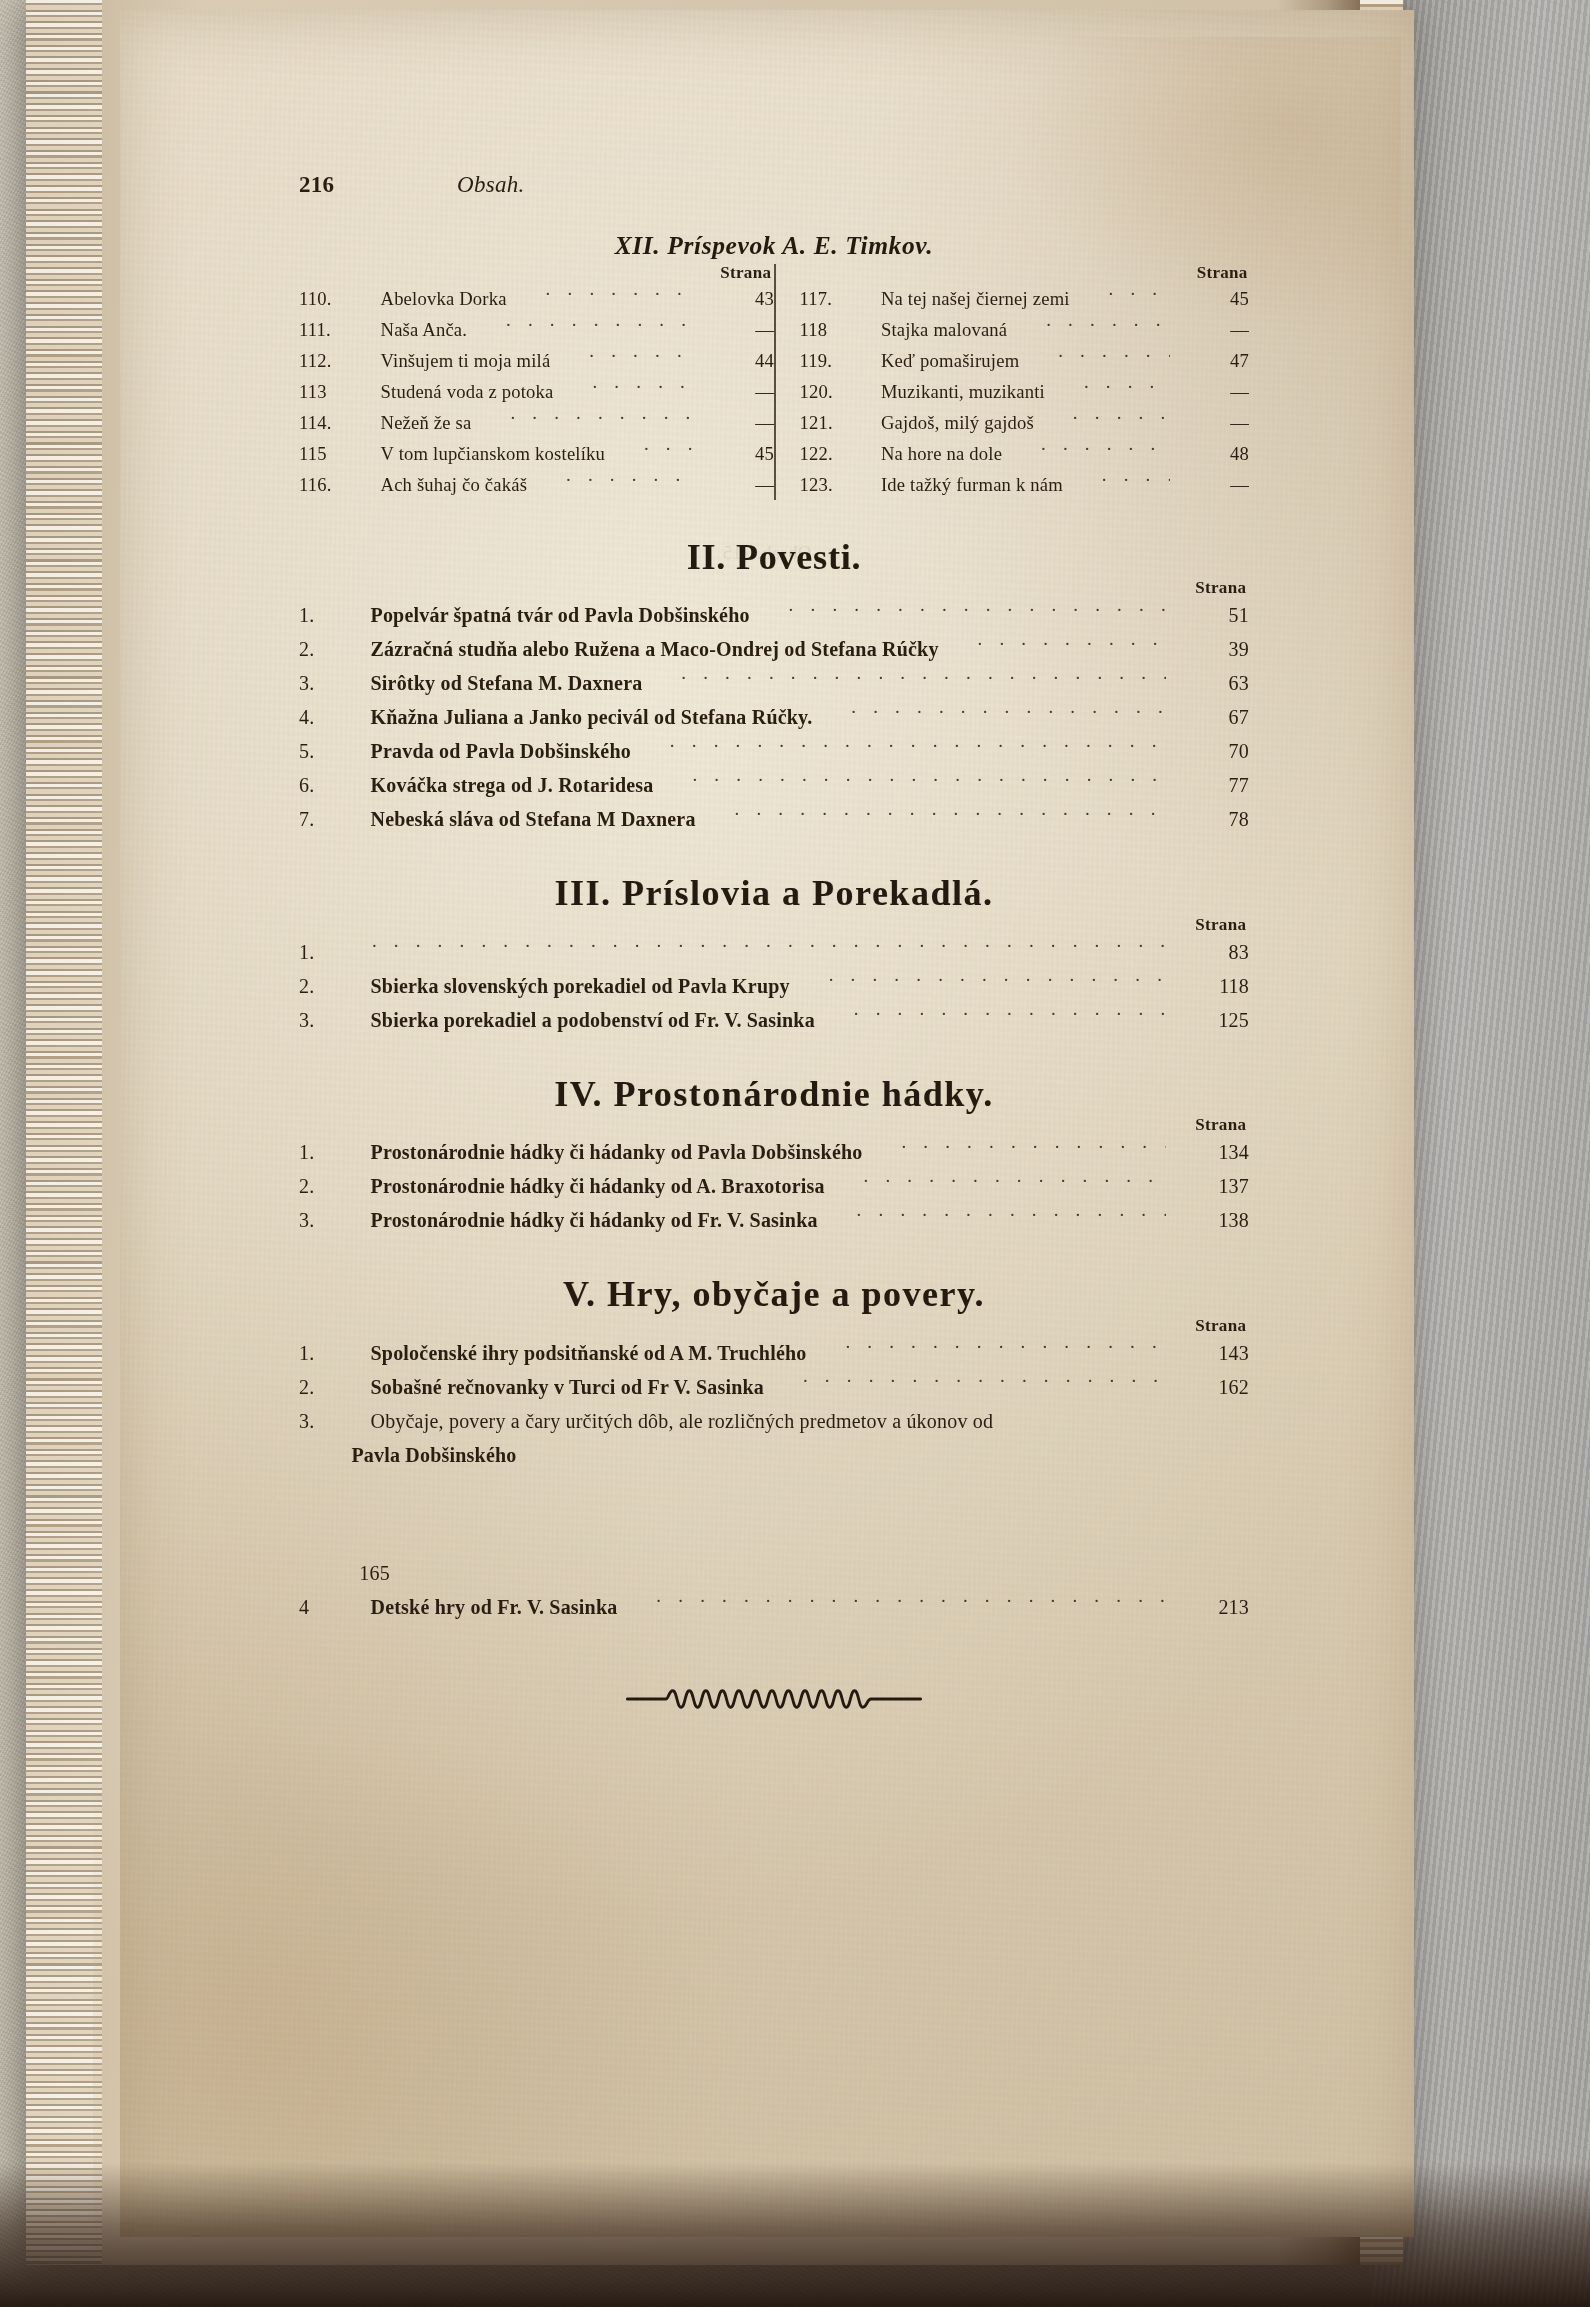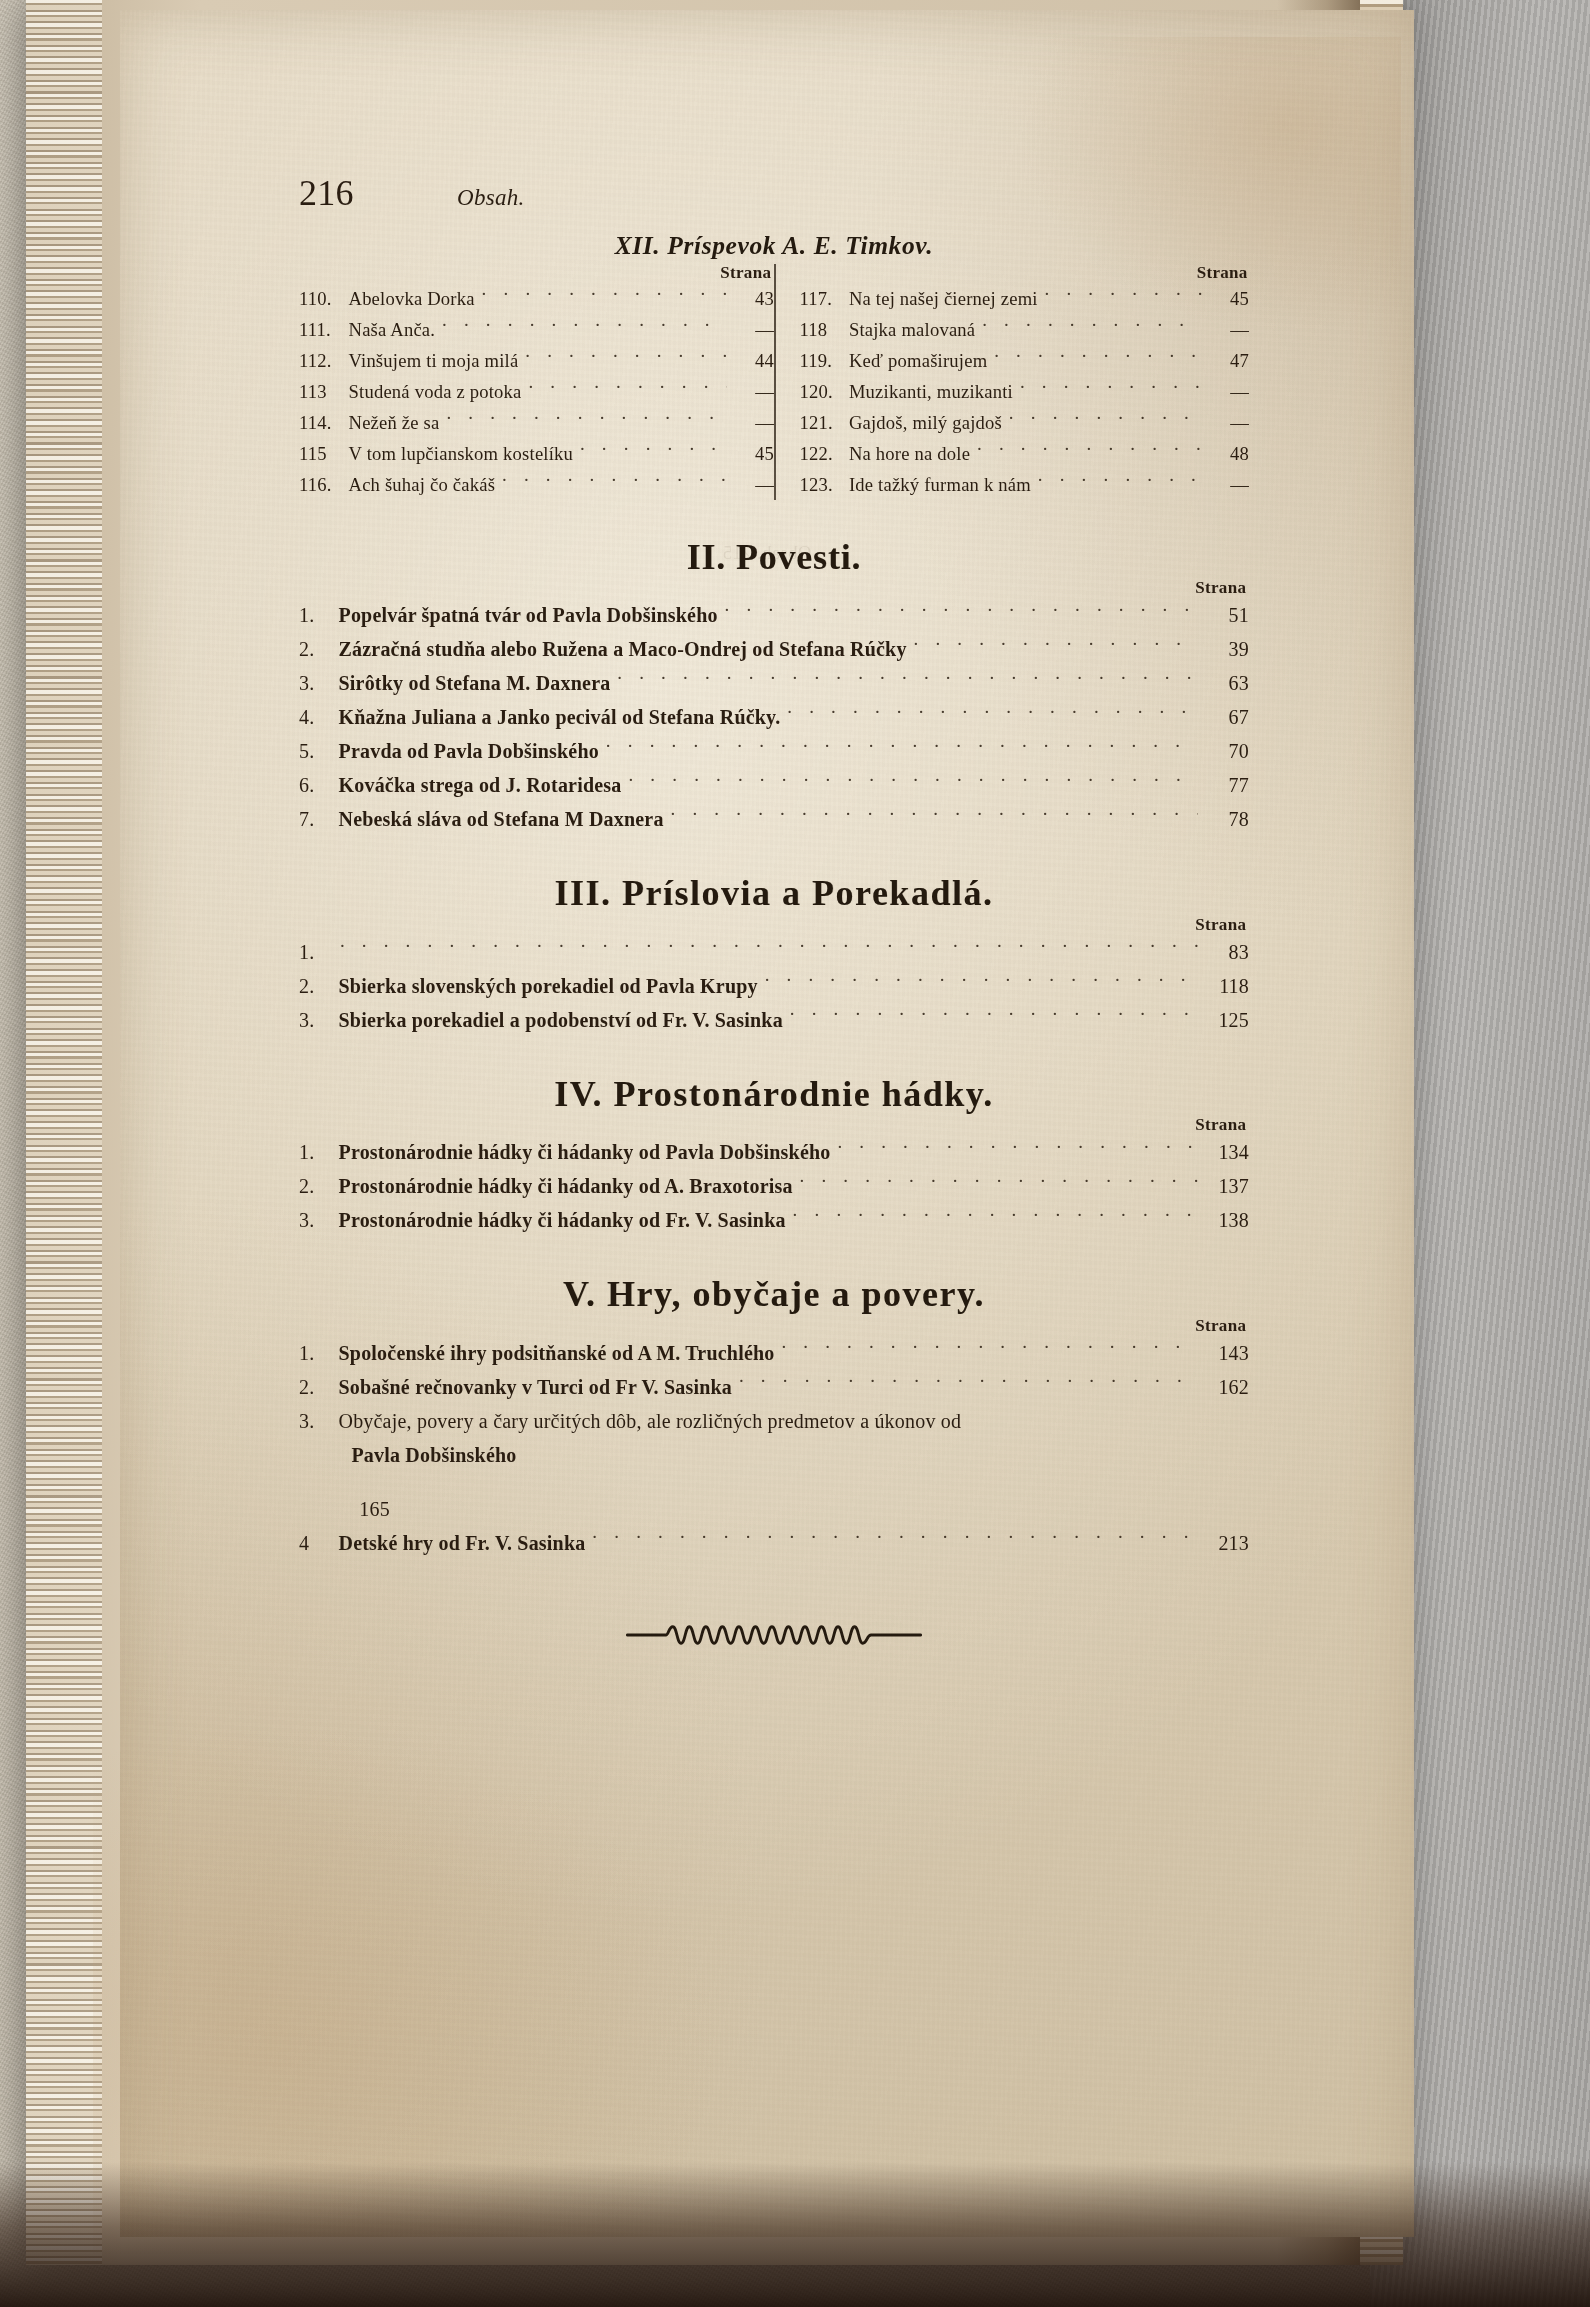--- a/index.html
+++ b/index.html
@@ -142,22 +142,22 @@
     color: #2a1d11;
   }
 
   .running-head {
     display: flex;
     align-items: baseline;
     height: 36px;
     margin-bottom: 23.4px;
   }
   .folio {
-    font-weight: 400;
-    font-size: 36px;
+    font-weight: 700;
+    font-size: 23px;
     letter-spacing: 0.3px;
     width: 158px;
   }
   .runhead-title {
     font-style: italic;
     font-size: 23px;
     letter-spacing: 0.3px;
   }
 
   .sec-head {
@@ -207,20 +207,21 @@
   }
   .col.right .strana { padding-right: 1.4px; }
 
   
   .entry {
     display: flex;
     align-items: baseline;
     font-size: 19px;
     line-height: 32px;
     white-space: nowrap;
+    gap: 32px;
   }
   .entry .num {
     flex: 0 0 auto;
     min-width: 43px;
     text-align: left;
     letter-spacing: 0.2px;
   }
   .entry .title {
     flex: 0 0 auto;
     padding-left: 5.5px;

